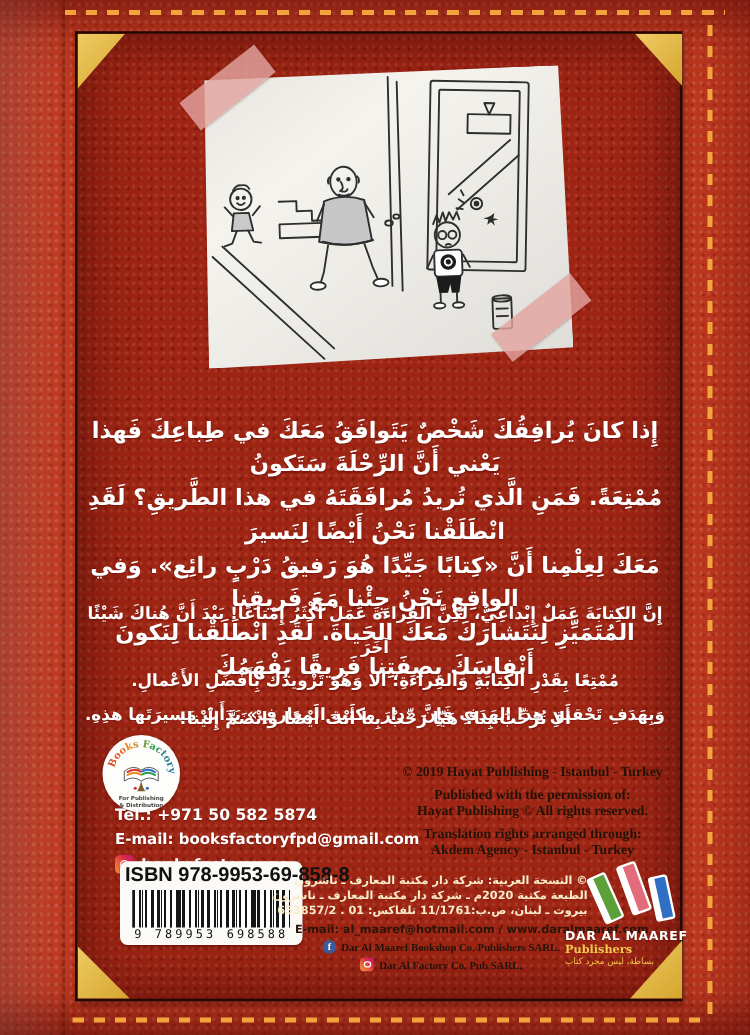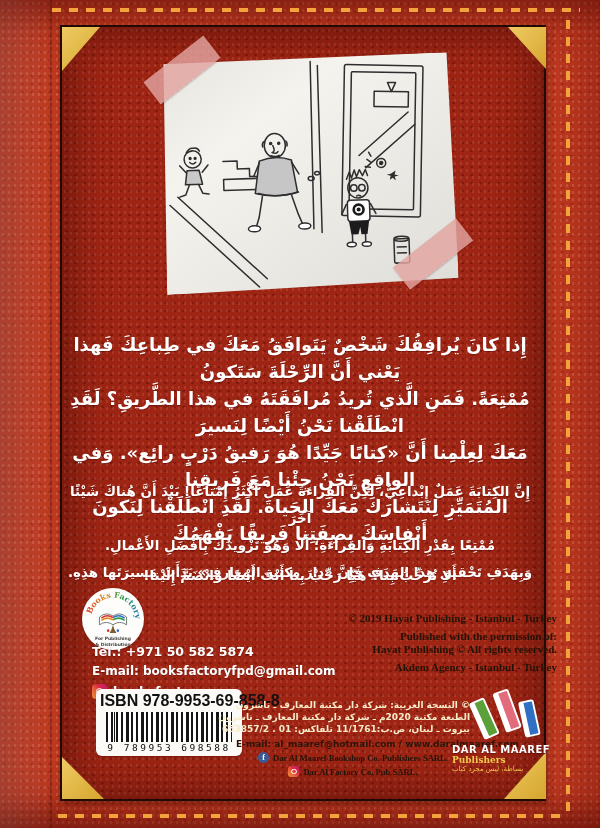--- a/index.html
+++ b/index.html
@@ -67,21 +67,21 @@
   .bf-logo svg{width:100%;height:100%;display:block;}
   .contact{position:absolute;left:80px;z-index:6;color:#fff;font-weight:bold;font-size:12.5px;
     text-shadow:0 1px 1px rgba(60,0,0,.4);white-space:nowrap;margin-left:12px;}
   .contact.tel{top:644px;}
   .contact.email{top:664px;font-size:12px;}
   .contact.ig{top:684px;display:flex;align-items:center;gap:6px;}
   .ig-icon{display:inline-flex;align-items:center;justify-content:center;width:15px;height:15px;border-radius:4px;
     background:linear-gradient(45deg,#f09433,#e6683c,#dc2743,#bc1888);}
   .ig-icon i{display:block;width:5px;height:5px;border:1.5px solid #fff;border-radius:50%;}
   
-  .rights{position:absolute;left:295px;top:612px;width:262px;text-align:right;z-index:6;
+  .rights{position:absolute;left:295px;top:612px;width:262px;text-align:center;z-index:6;
     font-family:"Liberation Serif",serif;font-weight:bold;color:#231206;font-size:11px;line-height:13.5px;}
   .rights .gap{height:4px;}
   
   .isbn{position:absolute;left:96px;top:689px;width:146px;z-index:6;background:#fbfaf6;border-radius:6px;
     padding:3px 4px 3px;box-sizing:border-box;text-align:center;box-shadow:0 1px 2px rgba(60,0,0,.4);}
   .isbn .label{font-family:"Liberation Sans",sans-serif;font-weight:bold;font-size:16px;color:#111;white-space:nowrap;}
   .isbn .bars{height:30px;margin:2px 6px 0;background-color:#fff;background-image:
       repeating-linear-gradient(90deg,#151515 0 2px,transparent 2px 5px),
       repeating-linear-gradient(90deg,#151515 0 1px,transparent 1px 7.5px);}
   .isbn .digits{font-family:"DejaVu Sans Mono",monospace;font-size:9.5px;color:#111;letter-spacing:2.5px;white-space:nowrap;}
@@ -255,20 +255,21 @@
       </span>
     <span>booksfactoryuae</span>
   </div>
 
   <div class="rights">
     <div>© 2019 Hayat Publishing - Istanbul - Turkey</div>
     <div class="gap"></div>
     <div>Published with the permission of:</div>
     <div>Hayat Publishing © All rights reserved.</div>
     <div class="gap"></div>
+    <div>Translation rights arranged through:</div>
     <div>Akdem Agency - Istanbul - Turkey</div>
   </div>
 
   <div class="isbn">
     <div class="label">ISBN 978-9953-69-858-8</div>
     <div class="bars"></div>
     <div class="digits">9 789953 698588</div>
   </div>
 
   <div class="pub">

